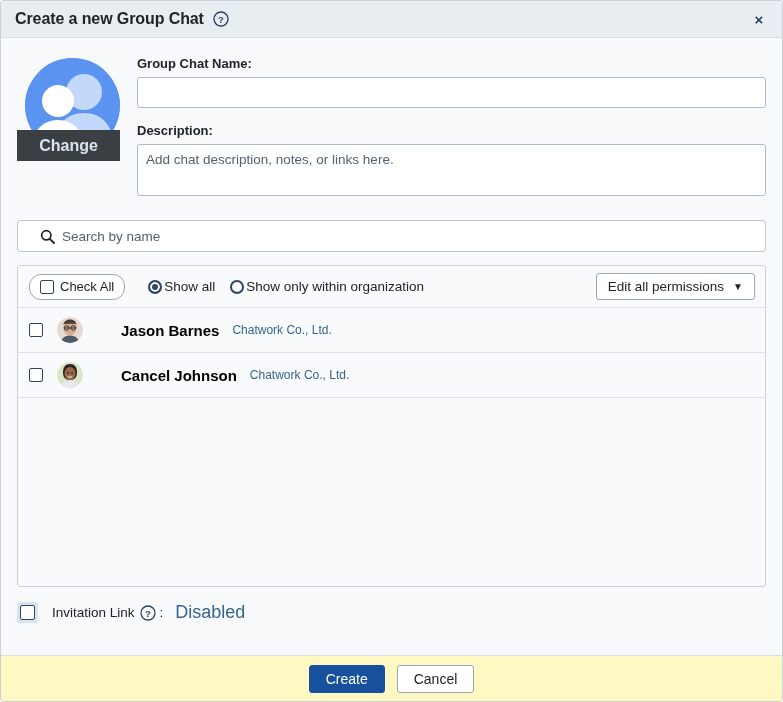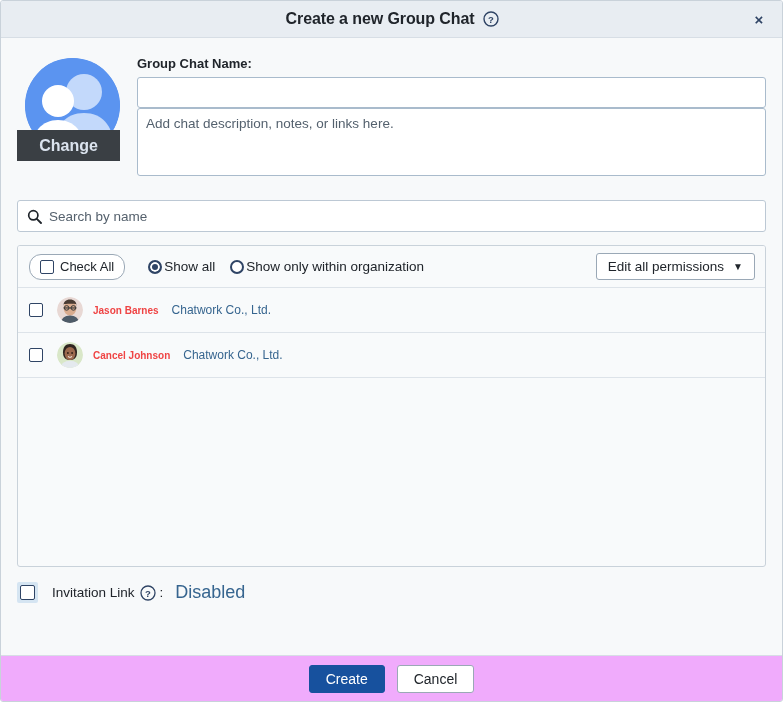--- a/index.html
+++ b/index.html
@@ -21,21 +21,20 @@
 
   
   #header {
     height: 37px;
     background: #E8EDF2;
     border-bottom: 1px solid #d7dee5;
     display: flex;
     align-items: center;
     padding: 0 12px 0 14px;
     position: relative;
-    justify-content: center;
   }
   #header-title {
     font-size: 16px;
     font-weight: bold;
     color: #20252b;
     letter-spacing: -0.1px;
   }
   .help-icon {
     display: inline-flex;
     align-items: center;
@@ -108,21 +107,21 @@
     border-radius: 3px;
     background: #ffffff;
     font-family: "Liberation Sans", sans-serif;
     font-size: 13px;
     color: #20252b;
     padding: 0 8px;
     outline: none;
   }
   .text-area {
     width: 100%;
-    height: 68px;
+    height: 52px;
     border: 1px solid #a9bbcc;
     border-radius: 3px;
     background: #ffffff;
     font-family: "Liberation Sans", sans-serif;
     font-size: 13.5px;
     color: #20252b;
     padding: 6px 8px;
     resize: none;
     outline: none;
     line-height: 1.35;
@@ -133,21 +132,21 @@
   
   #search-row { padding: 20px 16px 0 16px; }
   #search-box {
     position: relative;
     height: 32px;
     border: 1px solid #bcc8d4;
     border-radius: 3px;
     background: #ffffff;
     display: flex;
     align-items: center;
-    padding-left: 9px;
+    padding-left: 22px;
   }
   #search-icon { width: 15px; height: 15px; flex: 0 0 15px; margin-right: 7px; }
   #search-input {
     flex: 1;
     border: none;
     outline: none;
     background: transparent;
     font-family: "Liberation Sans", sans-serif;
     font-size: 13.5px;
     color: #20252b;
@@ -253,24 +252,25 @@
   .member-row .cb { margin-right: 14px; }
   .m-avatar {
     width: 26px; height: 26px;
     border-radius: 50%;
     flex: 0 0 26px;
     margin-right: 10px;
     overflow: hidden;
   }
   .m-avatar svg { display: block; }
   .m-name {
-    font-size: 10px;
+    font-size: 15px;
     font-weight: bold;
-    color: #ef4444;
+    color: #000000;
     margin-right: 13px;
+    margin-left: 28px;
   }
   .m-org {
     font-size: 12px;
     color: #36658f;
   }
 
   
   #invite-row {
     display: flex;
     align-items: center;
@@ -299,21 +299,21 @@
     color: #36658f;
     margin-left: 12px;
   }
 
   
   #footer {
     position: absolute;
     left: 0; bottom: 0;
     width: 100%;
     height: 46px;
-    background: #f0abfc;
+    background: #fef9c3;
     border-top: 1px solid #d7dee5;
     display: flex;
     align-items: center;
     justify-content: center;
     gap: 12px;
   }
   #create-btn {
     height: 28px;
     min-width: 70px;
     background: #17519E;
@@ -375,20 +375,21 @@
             <path d="M33 62 C 49 62 59 74 59 90 L59 95 L7 95 L7 90 C7 74 17 62 33 62 Z"></path>
           </g>
         </svg>
       </div>
       <div id="avatar-change">Change</div>
     </div>
 
     <div id="fields">
       <div class="field-label">Group Chat Name:</div>
       <input class="text-input" type="text" value="" placeholder="" style="">
+      <div class="field-label second">Description:</div>
       <textarea class="text-area" placeholder="Add chat description, notes, or links here." style=""></textarea>
     </div>
   </div>
 
   <div id="search-row">
     <div id="search-box">
       <span id="search-icon">
         <svg width="15" height="15" viewBox="0 0 15 15">
           <circle cx="6.3" cy="6.3" r="4.6" fill="none" stroke="#20252b" stroke-width="1.7"></circle>
           <line x1="9.8" y1="9.8" x2="14" y2="14" stroke="#20252b" stroke-width="1.9" stroke-linecap="round"></line>

